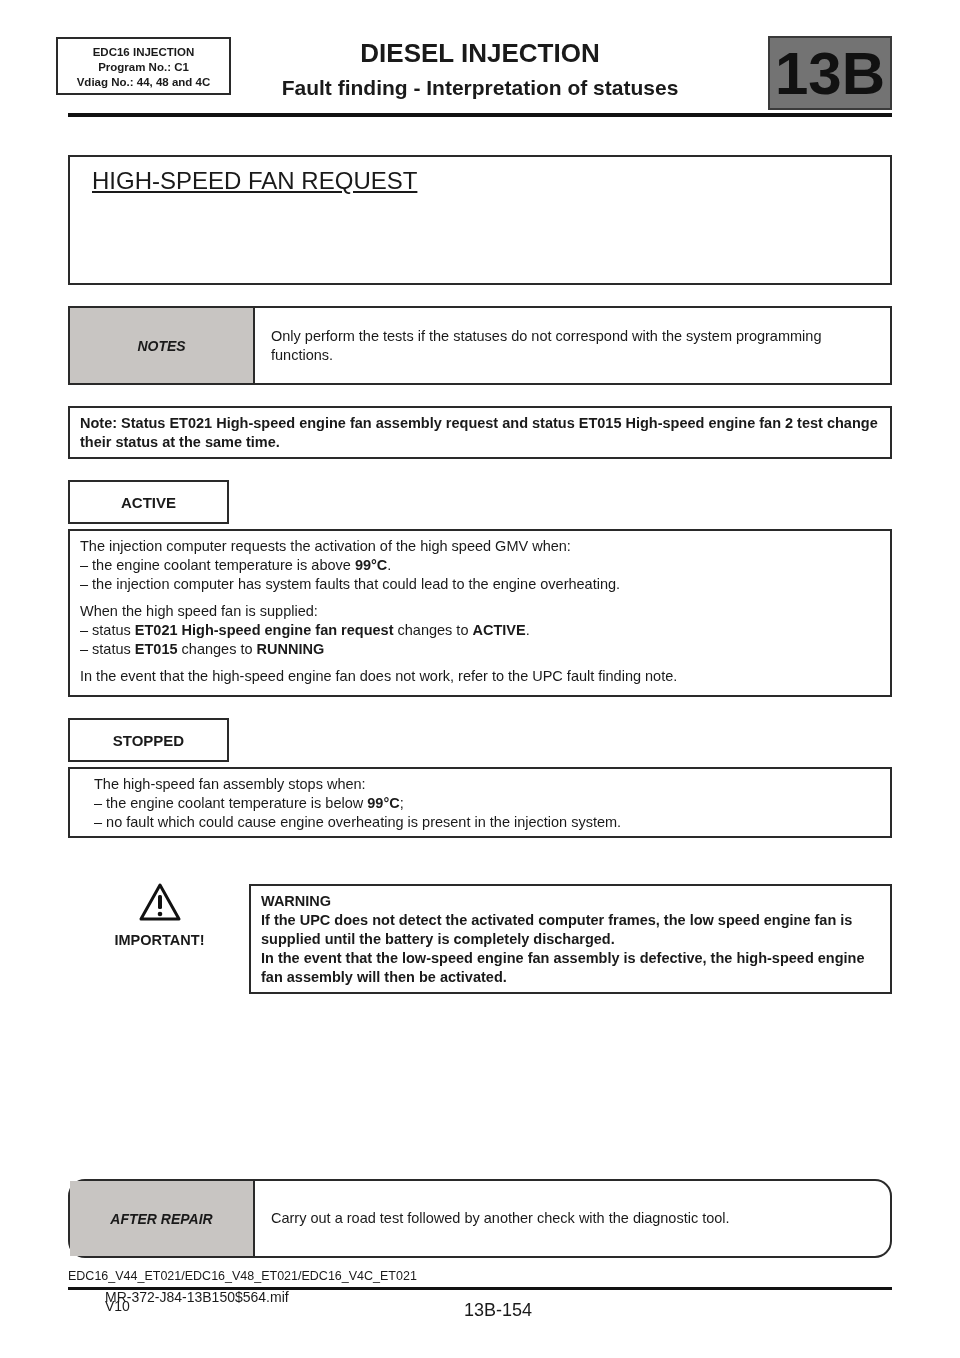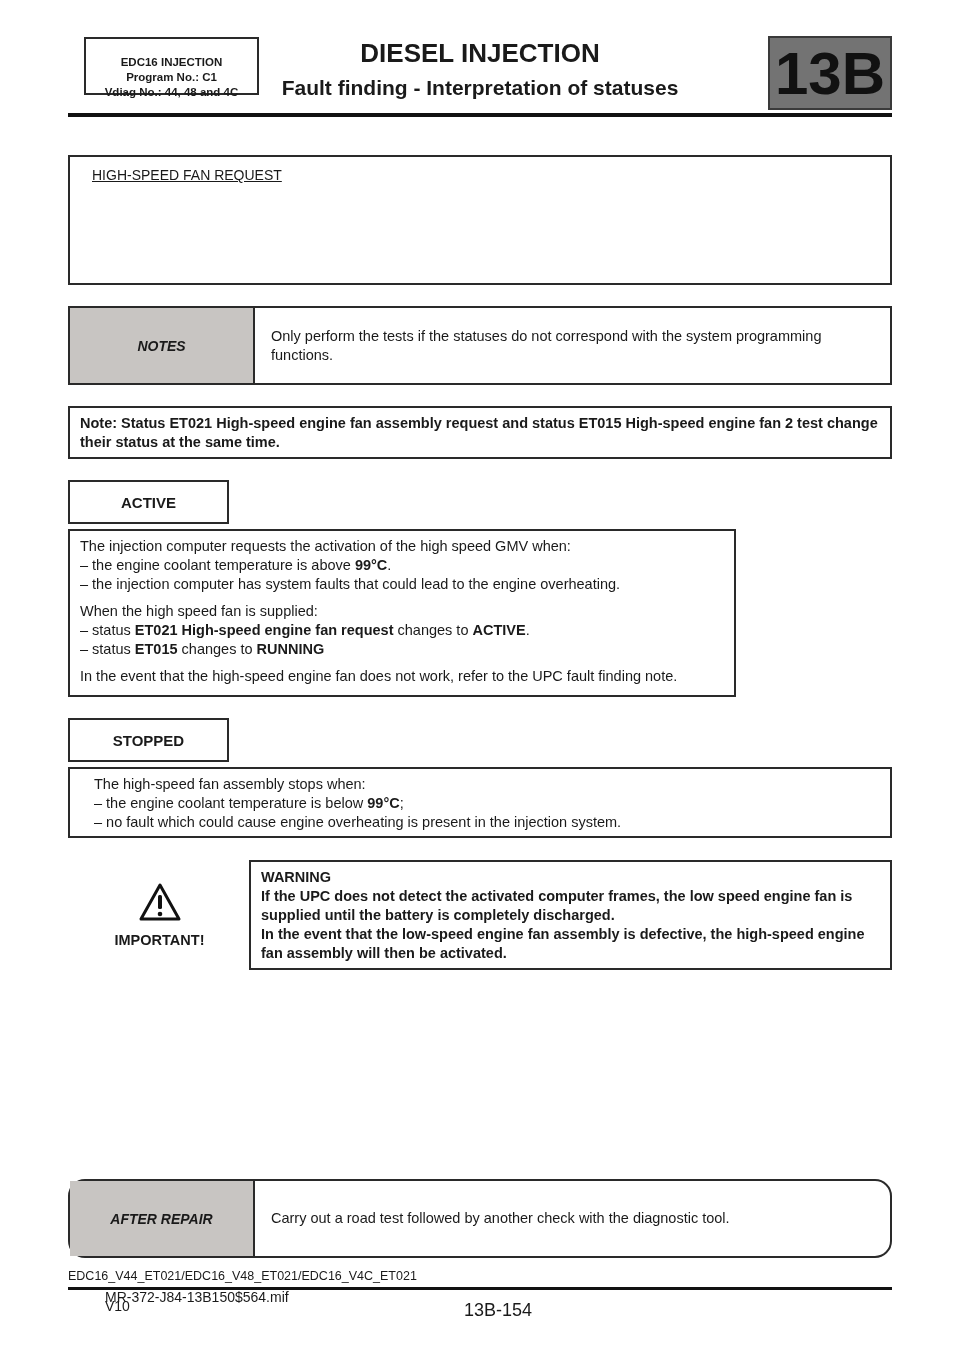--- a/index.html
+++ b/index.html
@@ -1,19 +1,19 @@
 <!DOCTYPE html>
 <html><head>
 <meta charset="utf-8">
 <style>
   html, body { margin: 0; padding: 0; background: #ffffff; }
   body { width: 960px; height: 1358px; position: relative; font-family: "Liberation Sans", sans-serif; color: #1a1a1a; overflow: hidden; }
   .abs { position: absolute; box-sizing: border-box; }
   .box { border: 2px solid #2a2a2a; background: #fff; }
-  .hdr-box { left: 84px; top: 37px; width: 175px; height: 58px; border: 2px solid #2a2a2a; text-align: center; font-weight: bold; font-size: 11.5px; line-height: 15px; padding-top: 16px; }
+  .hdr-box { left: 56px; top: 37px; width: 175px; height: 58px; border: 2px solid #2a2a2a; text-align: center; font-weight: bold; font-size: 11.5px; line-height: 15px; padding-top: 6px; }
   .title { left: 270px; top: 38px; width: 420px; text-align: center; font-weight: bold; font-size: 26px; }
   .subtitle { left: 260px; top: 76px; width: 440px; text-align: center; font-weight: bold; font-size: 21px; }
   .chapter { left: 768px; top: 36px; width: 124px; height: 74px; background: #737373; border: 2px solid #3a3a3a; font-weight: bold; font-size: 60px; line-height: 72px; text-align: center; color: #111; }
   .hrule { left: 68px; height: 4px; width: 824px; background: #111; }
   .table2 { display: flex; }
   .cell-left { border-right: 2px solid #2a2a2a; display: flex; align-items: center; justify-content: center; font-weight: bold; font-size: 14px; }
   .grey { background: #c8c5c2; }
   .italic { font-style: italic; }
   .para { font-size: 14.5px; line-height: 19px; }
   .para p { margin: 0; }
@@ -27,32 +27,32 @@
   <div>EDC16 INJECTION</div>
   <div>Program No.: C1</div>
   <div>Vdiag No.: 44, 48 and 4C</div>
 </div>
 <div class="abs title">DIESEL INJECTION</div>
 <div class="abs subtitle">Fault finding - Interpretation of statuses</div>
 <div class="abs chapter">13B</div>
 <div class="abs hrule" style="top:113px;"></div>
 
 <div class="abs box table2" style="left:68px; top:155px; width:824px; height:130px;">
-  <div style="flex:1; padding:10px 0 0 22px; font-size:14px; text-decoration:underline;">HIGH-SPEED FAN REQUEST</div>
+  <div style="flex:1; padding:10px 0 0 22px; font-size:24px; text-decoration:underline;">HIGH-SPEED FAN REQUEST</div>
 </div>
 
 <div class="abs box table2" style="left:68px; top:306px; width:824px; height:79px;">
   <div class="cell-left grey italic" style="width:183px;">NOTES</div>
   <div class="para" style="flex:1; padding:19px 14px 0 16px;">Only perform the tests if the statuses do not correspond with the system programming functions.</div>
 </div>
 
 <div class="abs box para" style="left:68px; top:406px; width:824px; height:53px; padding:6px 10px; font-weight:bold;">Note: Status ET021 High-speed engine fan assembly request and status ET015 High-speed engine fan 2 test change their status at the same time.</div>
 
 <div class="abs box" style="left:68px; top:480px; width:161px; height:44px; display:flex; align-items:center; justify-content:center; font-weight:bold; font-size:15px;">ACTIVE</div>
-<div class="abs box para" style="left:68px; top:529px; width:668px; height:168px; padding:6px 10px;">
+<div class="abs box para" style="left:68px; top:529px; width:824px; height:168px; padding:6px 10px;">
   <p>The injection computer requests the activation of the high speed GMV when:</p>
   <p><span>–  the engine coolant temperature is above </span><b>99°C</b><span>.</span></p>
   <p>–  the injection computer has system faults that could lead to the engine overheating.</p>
   <div class="gap"></div>
   <p>When the high speed fan is supplied:</p>
   <p><span>–  status </span><b>ET021 High-speed engine fan request</b><span> changes to </span><b>ACTIVE</b><span>.</span></p>
   <p><span>–  status </span><b>ET015</b><span> changes to </span><b>RUNNING</b></p>
   <div class="gap"></div>
   <p>In the event that the high-speed engine fan does not work, refer to the UPC fault finding note.</p>
 </div>
@@ -65,21 +65,21 @@
 </div>
 
 <div class="abs" style="left:68px; top:860px; width:183px; height:110px; text-align:center;">
   <svg width="44" height="40" viewBox="0 0 44 40" style="margin-top:22px;">
     <path d="M22 3 L41 37 L3 37 Z" fill="none" stroke="#111" stroke-width="3" stroke-linejoin="round"></path>
     <rect x="20" y="13" width="4" height="14" rx="1.5" fill="#111"></rect>
     <circle cx="22" cy="32" r="2.3" fill="#111"></circle>
   </svg>
   <div style="font-weight:bold; font-size:14.5px; margin-top:6px;">IMPORTANT!</div>
 </div>
-<div class="abs box para" style="left:249px; top:860px; width:643px; height:110px; padding:6px 10px; font-weight:bold;">
+<div class="abs box para" style="left:249px; top:884px; width:643px; height:110px; padding:6px 10px; font-weight:bold;">
   <p>WARNING</p>
   <p>If the UPC does not detect the activated computer frames, the low speed engine fan is supplied until the battery is completely discharged.</p>
   <p>In the event that the low-speed engine fan assembly is defective, the high-speed engine fan assembly will then be activated.</p>
 </div>
 
 <div class="abs box table2" style="left:68px; top:1179px; width:824px; height:79px;border-radius:17px;">
   <div class="cell-left grey italic" style="width:183px;">AFTER REPAIR</div>
   <div class="para" style="flex:1; display:flex; align-items:center; padding-left:16px;">Carry out a road test followed by another check with the diagnostic tool.</div>
 </div>
 

